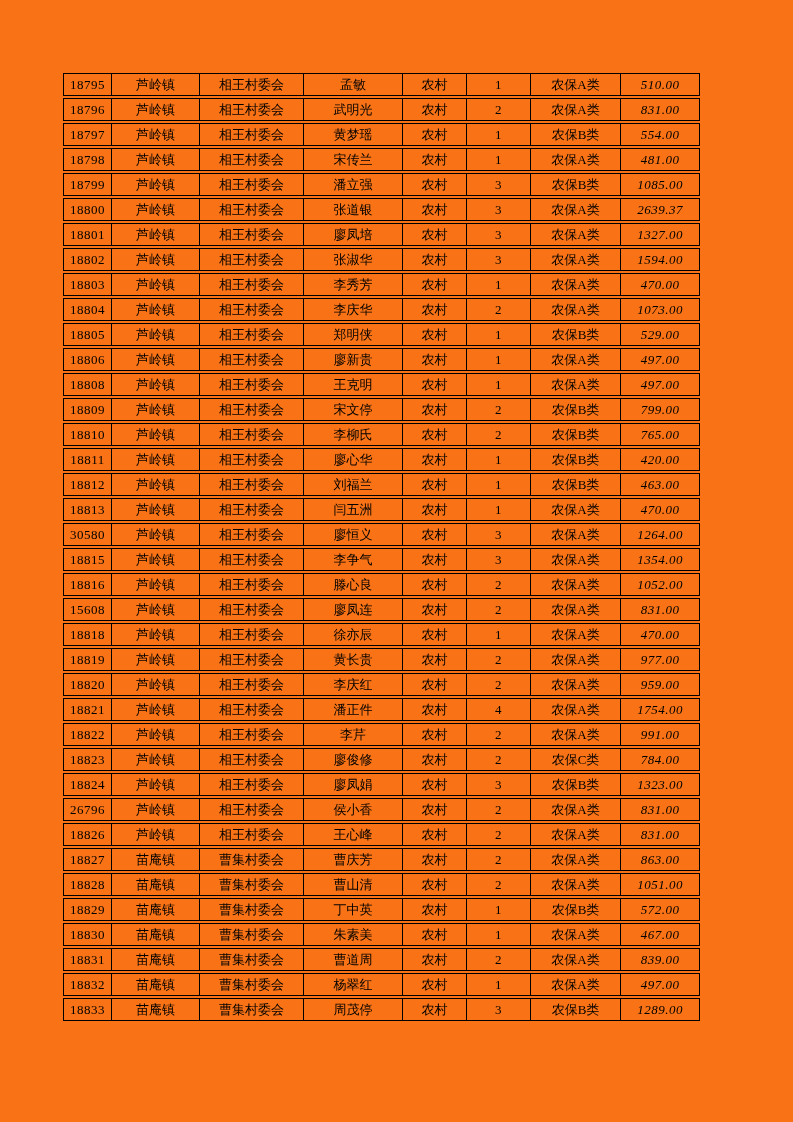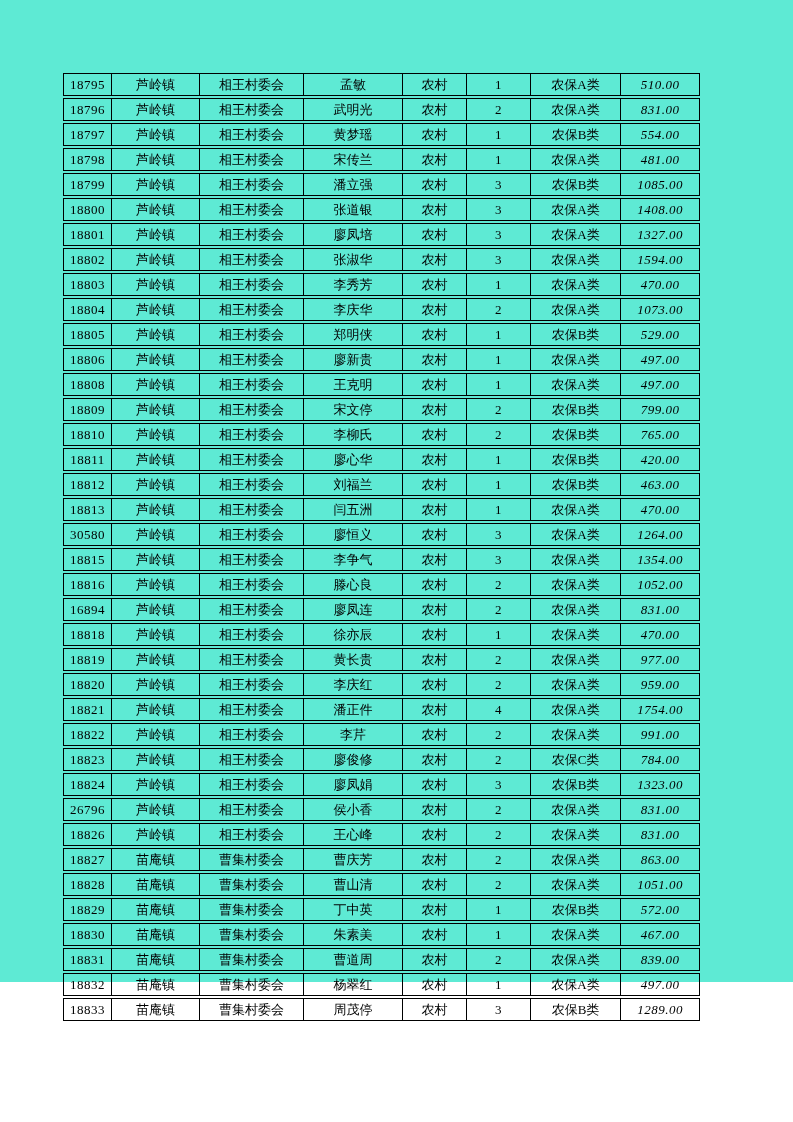--- a/index.html
+++ b/index.html
@@ -11,22 +11,22 @@
     width: 793px;
     height: 1122px;
     position: relative;
     font-family: "Liberation Serif", "DejaVu Serif", serif;
     color: #000000;
   }
   .page {
     position: absolute;
     left: 0; top: 0;
     width: 793px;
-    height: 982px;
-    background: #5eead4;
+    height: 1122px;
+    background: #f97316;
   }
   table.records {
     position: absolute;
     left: 63px;
     top: 71px;
     width: 637px;
     border-collapse: separate;
     border-spacing: 0 2px;
     table-layout: fixed;
   }
@@ -118,21 +118,21 @@
           <td class="num">1085.00</td>
         </tr>
         <tr>
           <td class="num">18800</td>
           <td>芦岭镇</td>
           <td>相王村委会</td>
           <td>张道银</td>
           <td>农村</td>
           <td class="num">3</td>
           <td>农保A类</td>
-          <td class="num">1408.00</td>
+          <td class="num">2639.37</td>
         </tr>
         <tr>
           <td class="num">18801</td>
           <td>芦岭镇</td>
           <td>相王村委会</td>
           <td>廖凤培</td>
           <td>农村</td>
           <td class="num">3</td>
           <td>农保A类</td>
           <td class="num">1327.00</td>
@@ -271,21 +271,21 @@
           <td class="num">18816</td>
           <td>芦岭镇</td>
           <td>相王村委会</td>
           <td>滕心良</td>
           <td>农村</td>
           <td class="num">2</td>
           <td>农保A类</td>
           <td class="num">1052.00</td>
         </tr>
         <tr>
-          <td class="num">16894</td>
+          <td class="num">15608</td>
           <td>芦岭镇</td>
           <td>相王村委会</td>
           <td>廖凤连</td>
           <td>农村</td>
           <td class="num">2</td>
           <td>农保A类</td>
           <td class="num">831.00</td>
         </tr>
         <tr>
           <td class="num">18818</td>

